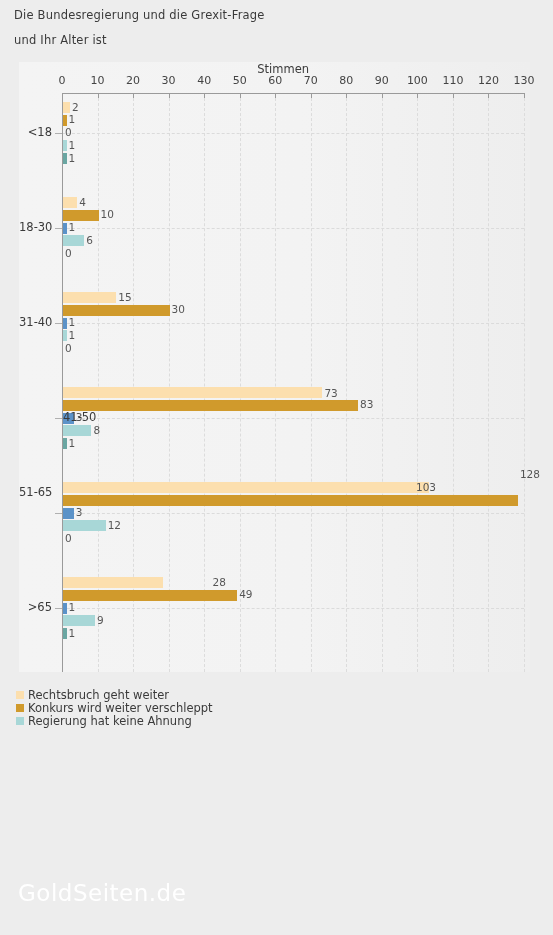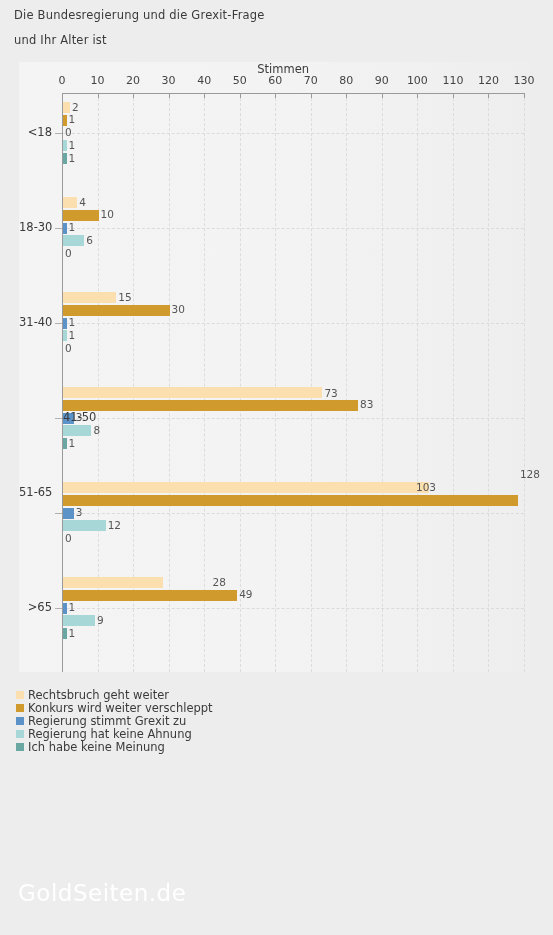--- a/index.html
+++ b/index.html
@@ -209,30 +209,22 @@
 <div id="legend">
     <div class="legend-row">
       <span class="legend-swatch" style="background: rgb(252, 223, 174);"></span>
       <span class="legend-text">Rechtsbruch geht weiter</span>
     </div>
     <div class="legend-row">
       <span class="legend-swatch" style="background: rgb(208, 154, 44);"></span>
       <span class="legend-text">Konkurs wird weiter verschleppt</span>
     </div>
     <div class="legend-row">
-      <span class="legend-swatch" style="background: rgb(91, 146, 200);"></span>
-      <span class="legend-text">Regierung stimmt Grexit zu</span>
-    </div>
-    <div class="legend-row">
       <span class="legend-swatch" style="background: rgb(168, 215, 215);"></span>
       <span class="legend-text">Regierung hat keine Ahnung</span>
-    </div>
-    <div class="legend-row">
-      <span class="legend-swatch" style="background: rgb(106, 166, 162);"></span>
-      <span class="legend-text">Ich habe keine Meinung</span>
     </div>
   </div>
 
 <div id="pie-panel">
   <svg id="pie-svg" width="553" height="190">
       <ellipse cx="359" cy="875" rx="117" ry="66" fill="#d2d2d2" opacity="0.55"></ellipse>
       <path d="M 355.25418098764857 840.0519745263672 L 355.25418098764857 782.0519745263672 L 355.25418098764857 808.0519745263672 L 355.25418098764857 866.0519745263672 Z" fill="#c9ba86" opacity="0.95"></path>
       <path d="M 355.25418098764857 840.0519745263672 L 361.1827049018487 782.1444995268599 L 361.1827049018487 808.1444995268599 L 355.25418098764857 866.0519745263672 Z" fill="#c9ba86" opacity="0.95"></path>
       <path d="M 356.5458314778215 840.1235620043665 L 362.4743553920216 782.2160870048592 L 362.4743553920216 808.2160870048592 L 356.5458314778215 866.1235620043665 Z" fill="#ba872a" opacity="0.95"></path>
       <path d="M 356.5458314778215 840.1235620043665 L 386.44379283682224 784.5245274006654 L 386.44379283682224 810.5245274006654 L 356.5458314778215 866.1235620043665 Z" fill="#ba872a" opacity="0.95"></path>

